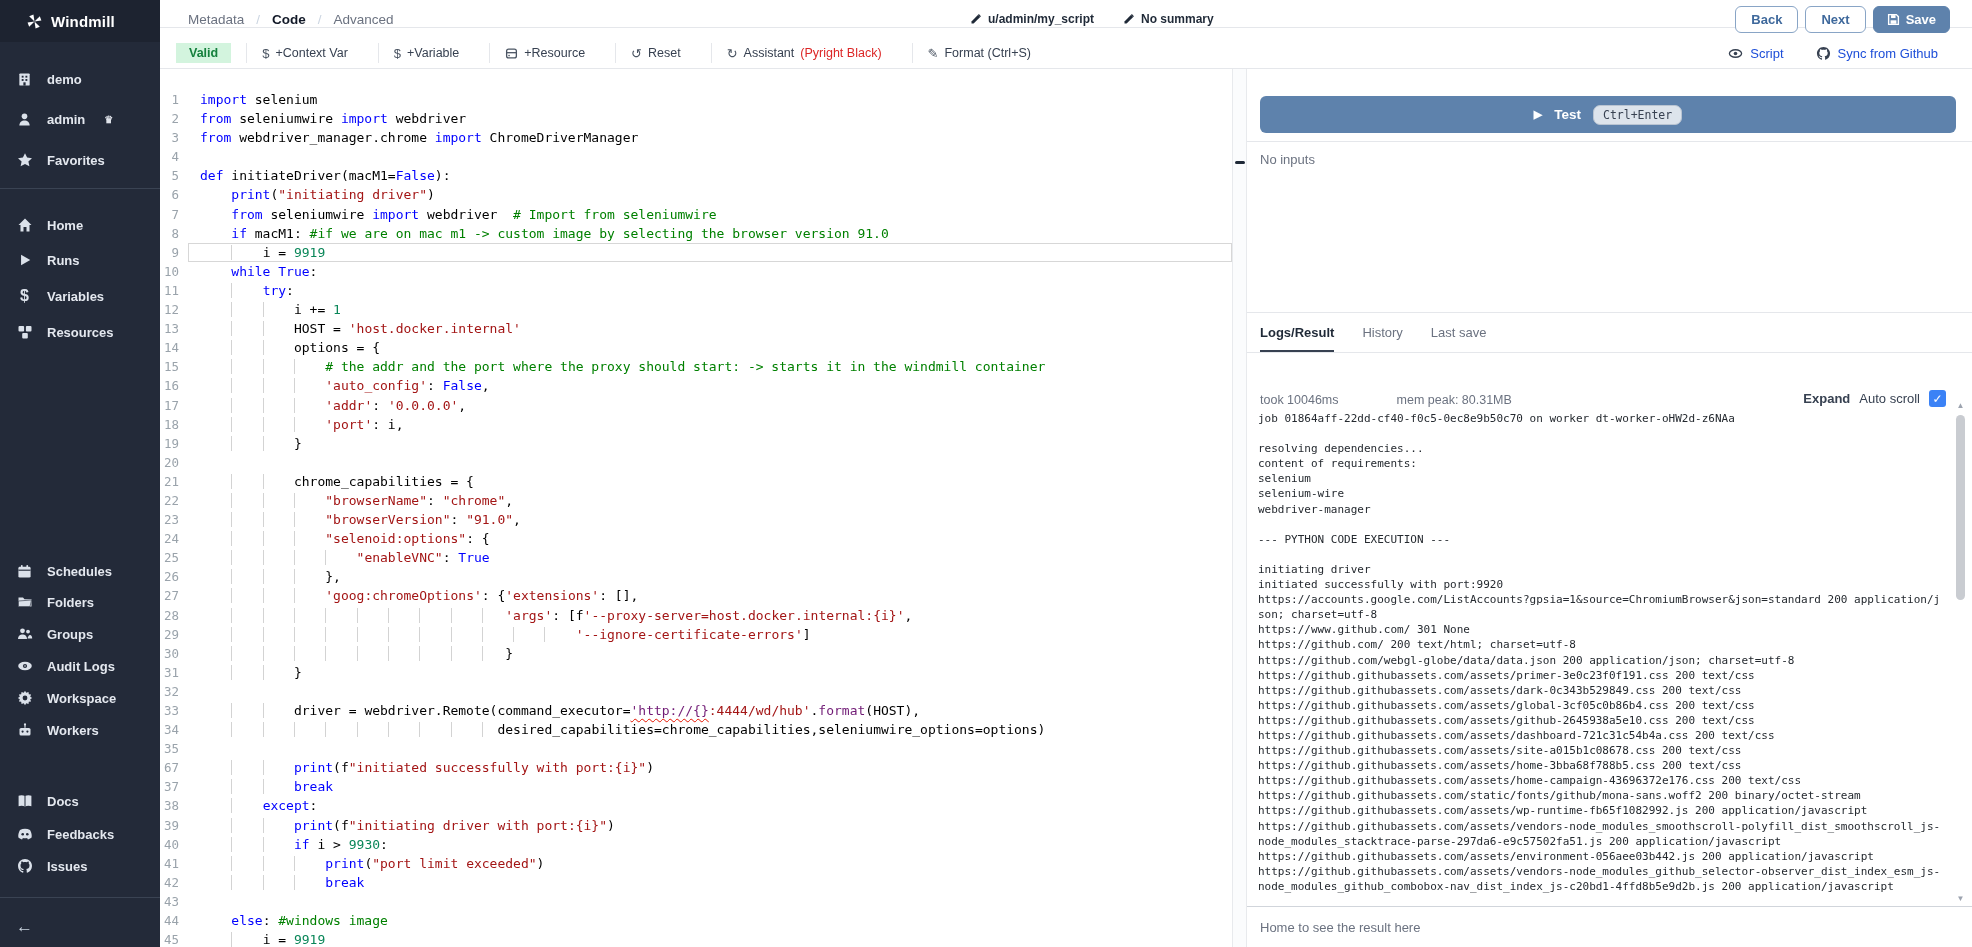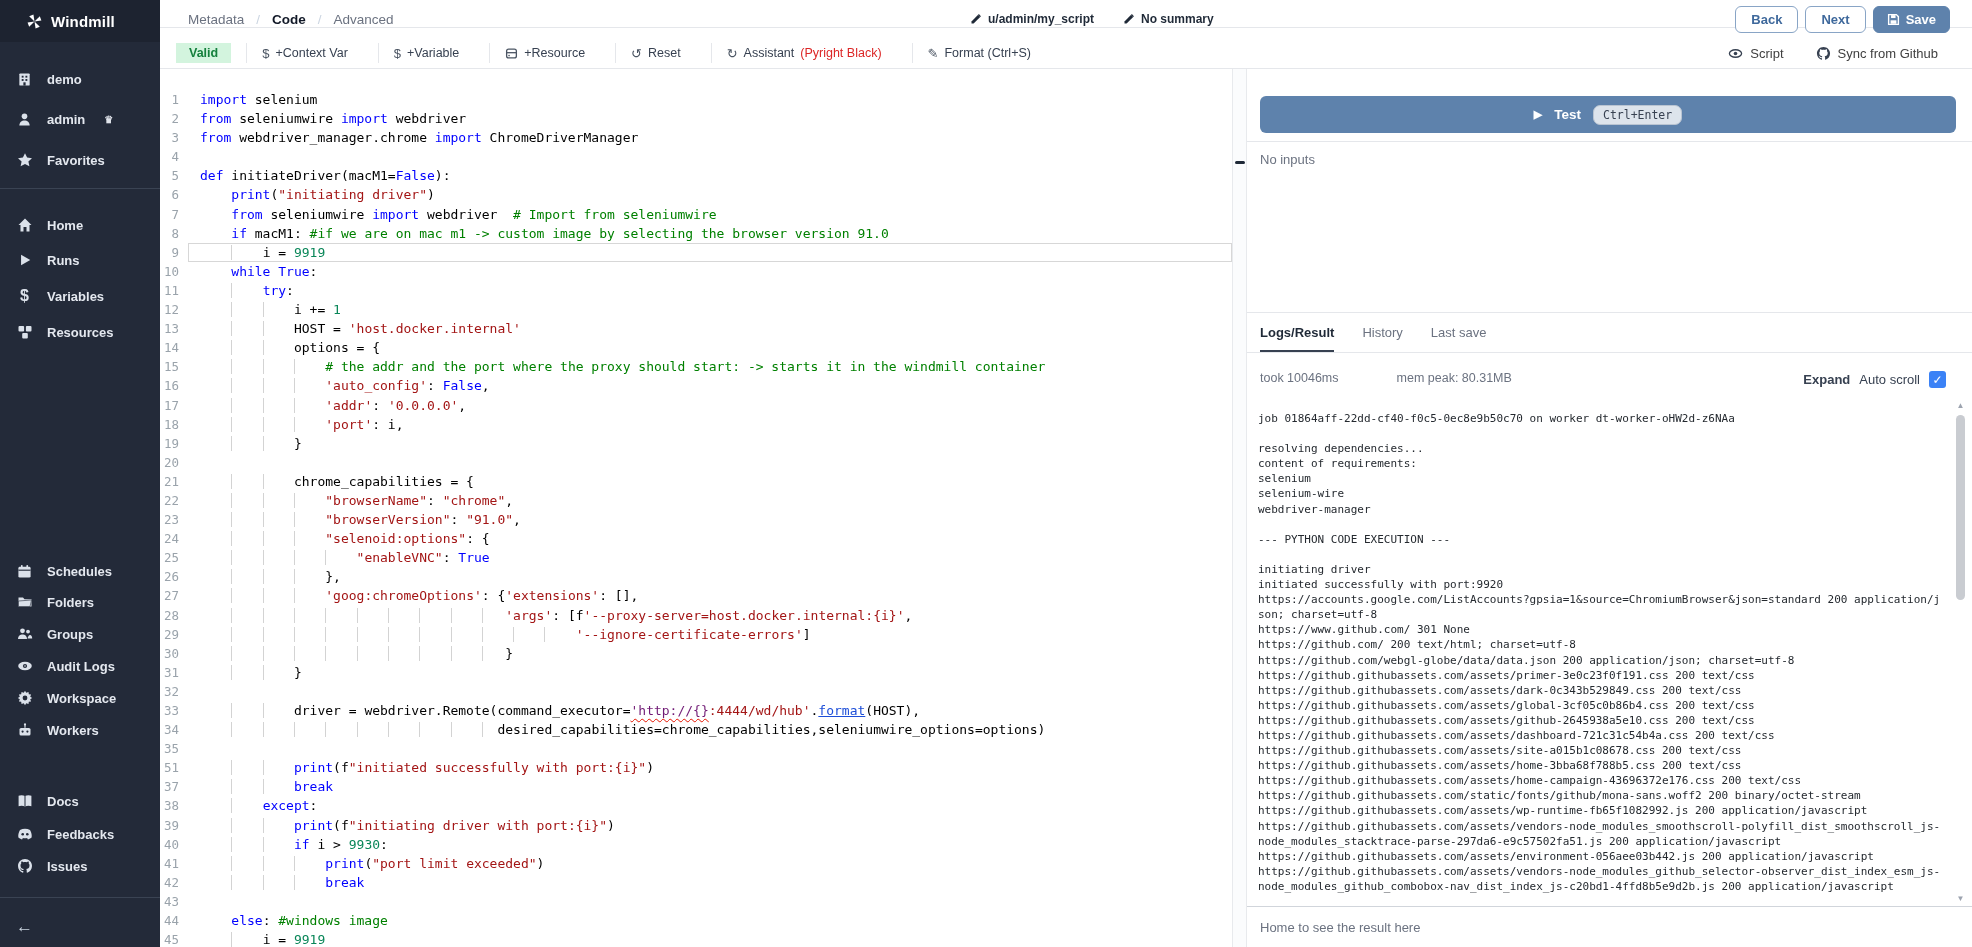--- a/index.html
+++ b/index.html
@@ -41,39 +41,39 @@
   #code-toolbar { position:absolute; left:160px; top:38px; width:1812px; height:31px; background:#fff;
     border-bottom:1px solid #e5e7eb; display:flex; align-items:center; }
   #valid-badge { margin-left:16px; background:#d3f4de; color:#15803d; font-size:12.5px; font-weight:600;
     padding:3px 13px; border-radius:0; }
   .tb-item { display:flex; align-items:center; gap:6px; font-size:12.5px; color:#374151; padding:0 15px;
     height:20px; border-left:1px solid #e5e7eb; margin-left:15px; cursor:pointer; white-space:nowrap; }
   .tb-item:first-of-type { border-left:none; }
   .tb-warn { color:#dc2626; }
   .tb-ico { font-size:13px; color:#4b5563; line-height:1; }
   #toolbar-right { margin-left:auto; display:flex; align-items:center; gap:32px; margin-right:34px; }
-  .tb-right-item { display:flex; align-items:center; gap:7px; font-size:13px; color:#404040; cursor:pointer; }
+  .tb-right-item { display:flex; align-items:center; gap:7px; font-size:13px; color:#1d4ed8; cursor:pointer; }
 
   
   #editor { position:absolute; left:160px; top:69px; width:1072px; height:878px; background:#fff; display:flex; }
   #gutter { width:28px; padding-top:21px; flex:0 0 28px; }
   #gutter .ln { height:19.1px; line-height:19.1px; text-align:right; padding-right:9px; color:#9aa3ab;
     font-family:"DejaVu Sans Mono", monospace; font-size:12.5px; }
   #code-area { flex:1; padding-top:21px; overflow:hidden; }
   .code-line { height:19.1px; line-height:19.1px; white-space:pre; padding-left:12px;
     font-family:"DejaVu Sans Mono", monospace; font-size:13px; color:#000; }
   .code-line.current { outline:1px solid #d7d7d7; outline-offset:-1px; }
   .sp.g { box-shadow:inset 1px 0 0 #d3d3d3; }
   .tk-pl { color:#000; }
   .tk-kw { color:#0000ff; }
   .tk-str { color:#a31515; }
   .tk-sqg { color:#701a75; text-decoration:underline wavy #e51400 1px; text-underline-offset:3px; }
   .tk-com { color:#008000; }
   .tk-num { color:#098658; }
-  .tk-fn { color:#1d4ed8;text-decoration:underline; }
+  .tk-fn { color:#701a75; }
 
   
   #splitter { position:absolute; left:1232px; top:69px; width:15px; height:878px; background:#fbfcfd;
     border-left:1px solid #e8eaed; border-right:1px solid #e8eaed; cursor:col-resize; }
   #splitter-handle { position:absolute; left:2px; top:92px; width:10px; height:3px; background:#1f2937; border-radius:2px; }
 
   
   #right-panel { position:absolute; left:1247px; top:69px; width:725px; height:878px; background:#fff; }
   #test-section { position:absolute; left:0; top:0; right:0; height:73px; border-bottom:1px solid #e5e7eb; }
   #test-button { position:absolute; left:13px; right:16px; top:27px; height:37px; background:#5e82ac;
@@ -81,21 +81,21 @@
     font-size:13.5px; font-weight:700; cursor:pointer; }
   #test-button .kbd { background:#dde4ec; border:1px solid #b9c4d2; color:#374151; font-weight:400;
     font-family:"DejaVu Sans Mono", monospace; font-size:11.5px; padding:2px 9px; border-radius:7px; }
   #no-inputs { position:absolute; left:13px; top:83px; font-size:13px; color:#6b7280; }
 
   #logs-section { position:absolute; left:0; right:0; top:243px; bottom:0; border-top:1px solid #e5e7eb; }
   #logs-tabs { height:40px; border-bottom:1px solid #e5e7eb; display:flex; align-items:flex-end; gap:28px;
     padding:0 12px 0 13px; }
   .log-tab { font-size:13px; color:#6b7280; padding-bottom:10px; cursor:pointer; border-bottom:2px solid transparent; }
   .log-tab.active { color:#1f2937; font-weight:600; border-bottom:2px solid #374151; }
-  #logs-meta { position:absolute; left:13px; right:26px; top:58px; height:20px; display:flex; align-items:flex-start;
+  #logs-meta { position:absolute; left:13px; right:26px; top:74px; height:20px; display:flex; align-items:flex-end;
     font-size:12.5px; color:#6b7280; }
   #logs-meta .mem { margin-left:58px; }
   #logs-meta-right { margin-left:auto; display:flex; align-items:center; gap:9px; color:#374151; }
   #expand-btn { font-weight:700; color:#374151; cursor:pointer; font-size:13px; }
   #autoscroll-label { font-size:13px; color:#374151; }
   #autoscroll-check { width:17px; height:17px; border-radius:3px; background:#e5e7eb; color:#fff; font-size:12px;
     display:flex; align-items:center; justify-content:center; cursor:pointer; }
   #autoscroll-check.on { background:#3b82f6; }
   #logs-body { position:absolute; left:11px; right:30px; top:98px; bottom:41px; overflow:hidden;
     font-family:"DejaVu Sans Mono", monospace; font-size:11px; color:#24292f; }
@@ -411,21 +411,21 @@
         <div class="ln">26</div>
         <div class="ln">27</div>
         <div class="ln">28</div>
         <div class="ln">29</div>
         <div class="ln">30</div>
         <div class="ln">31</div>
         <div class="ln">32</div>
         <div class="ln">33</div>
         <div class="ln">34</div>
         <div class="ln">35</div>
-        <div class="ln">51</div>
+        <div class="ln">67</div>
         <div class="ln">37</div>
         <div class="ln">38</div>
         <div class="ln">39</div>
         <div class="ln">40</div>
         <div class="ln">41</div>
         <div class="ln">42</div>
         <div class="ln">43</div>
         <div class="ln">44</div>
         <div class="ln">45</div>
       </div>

